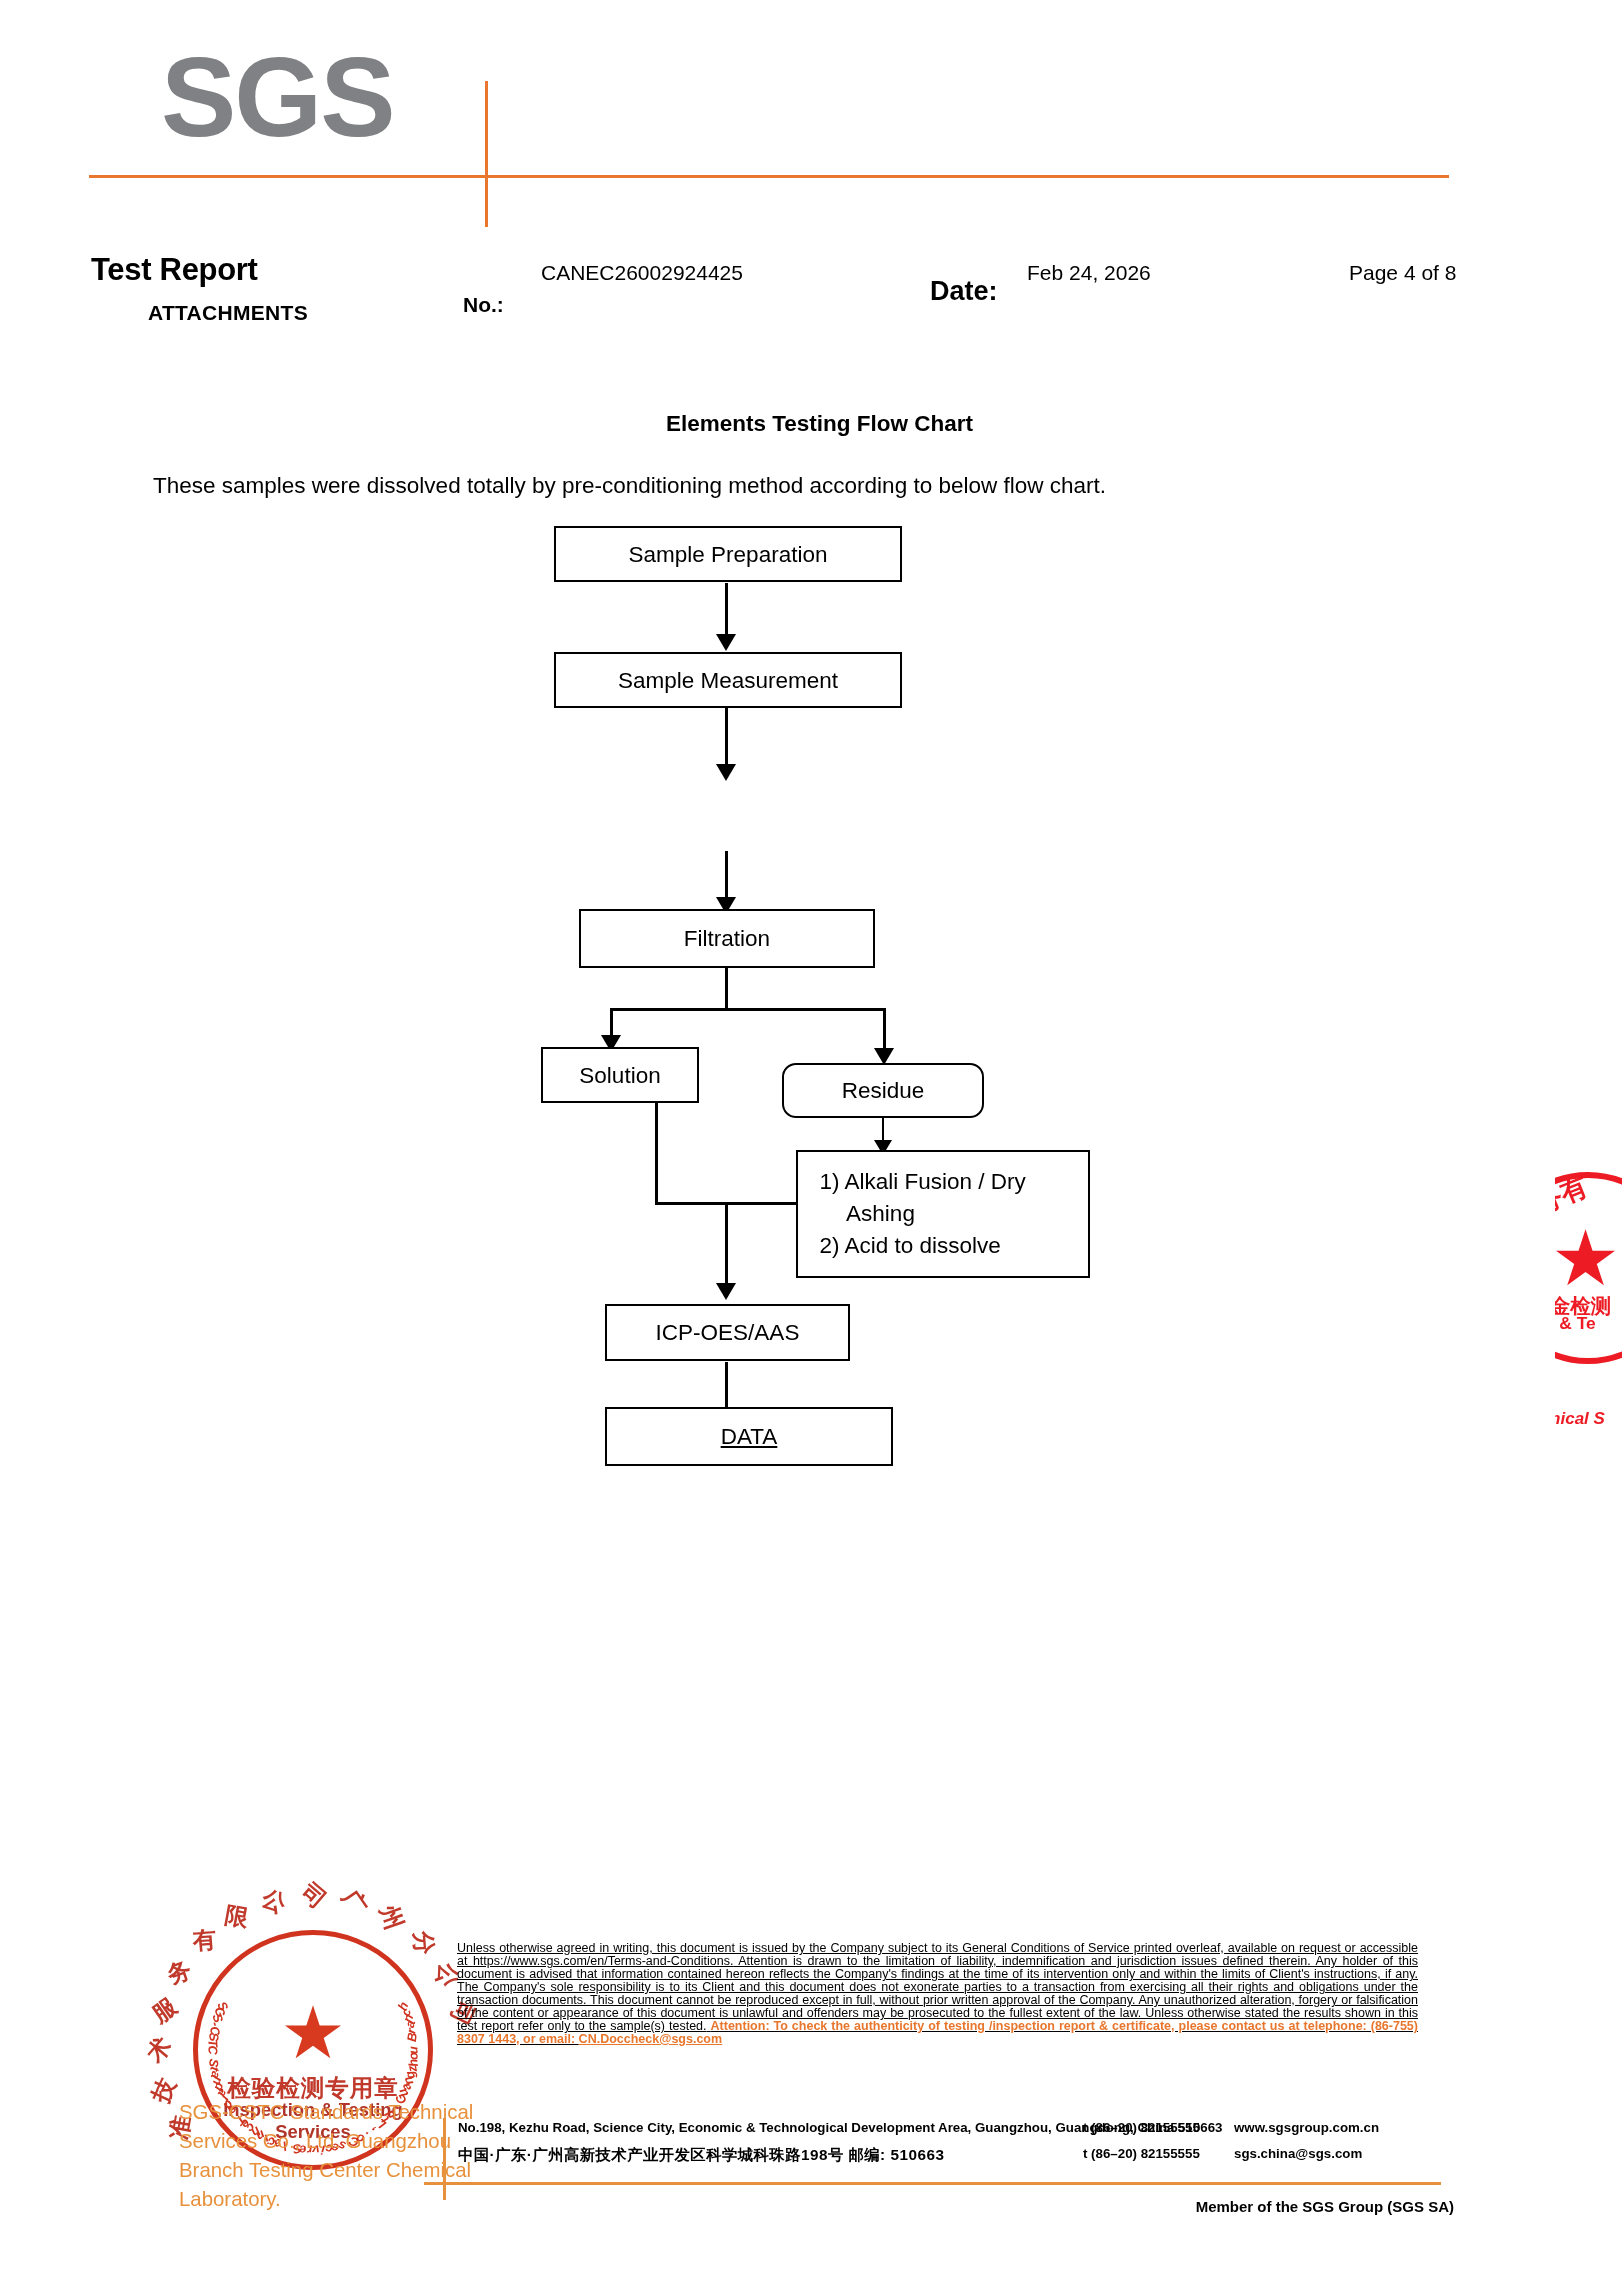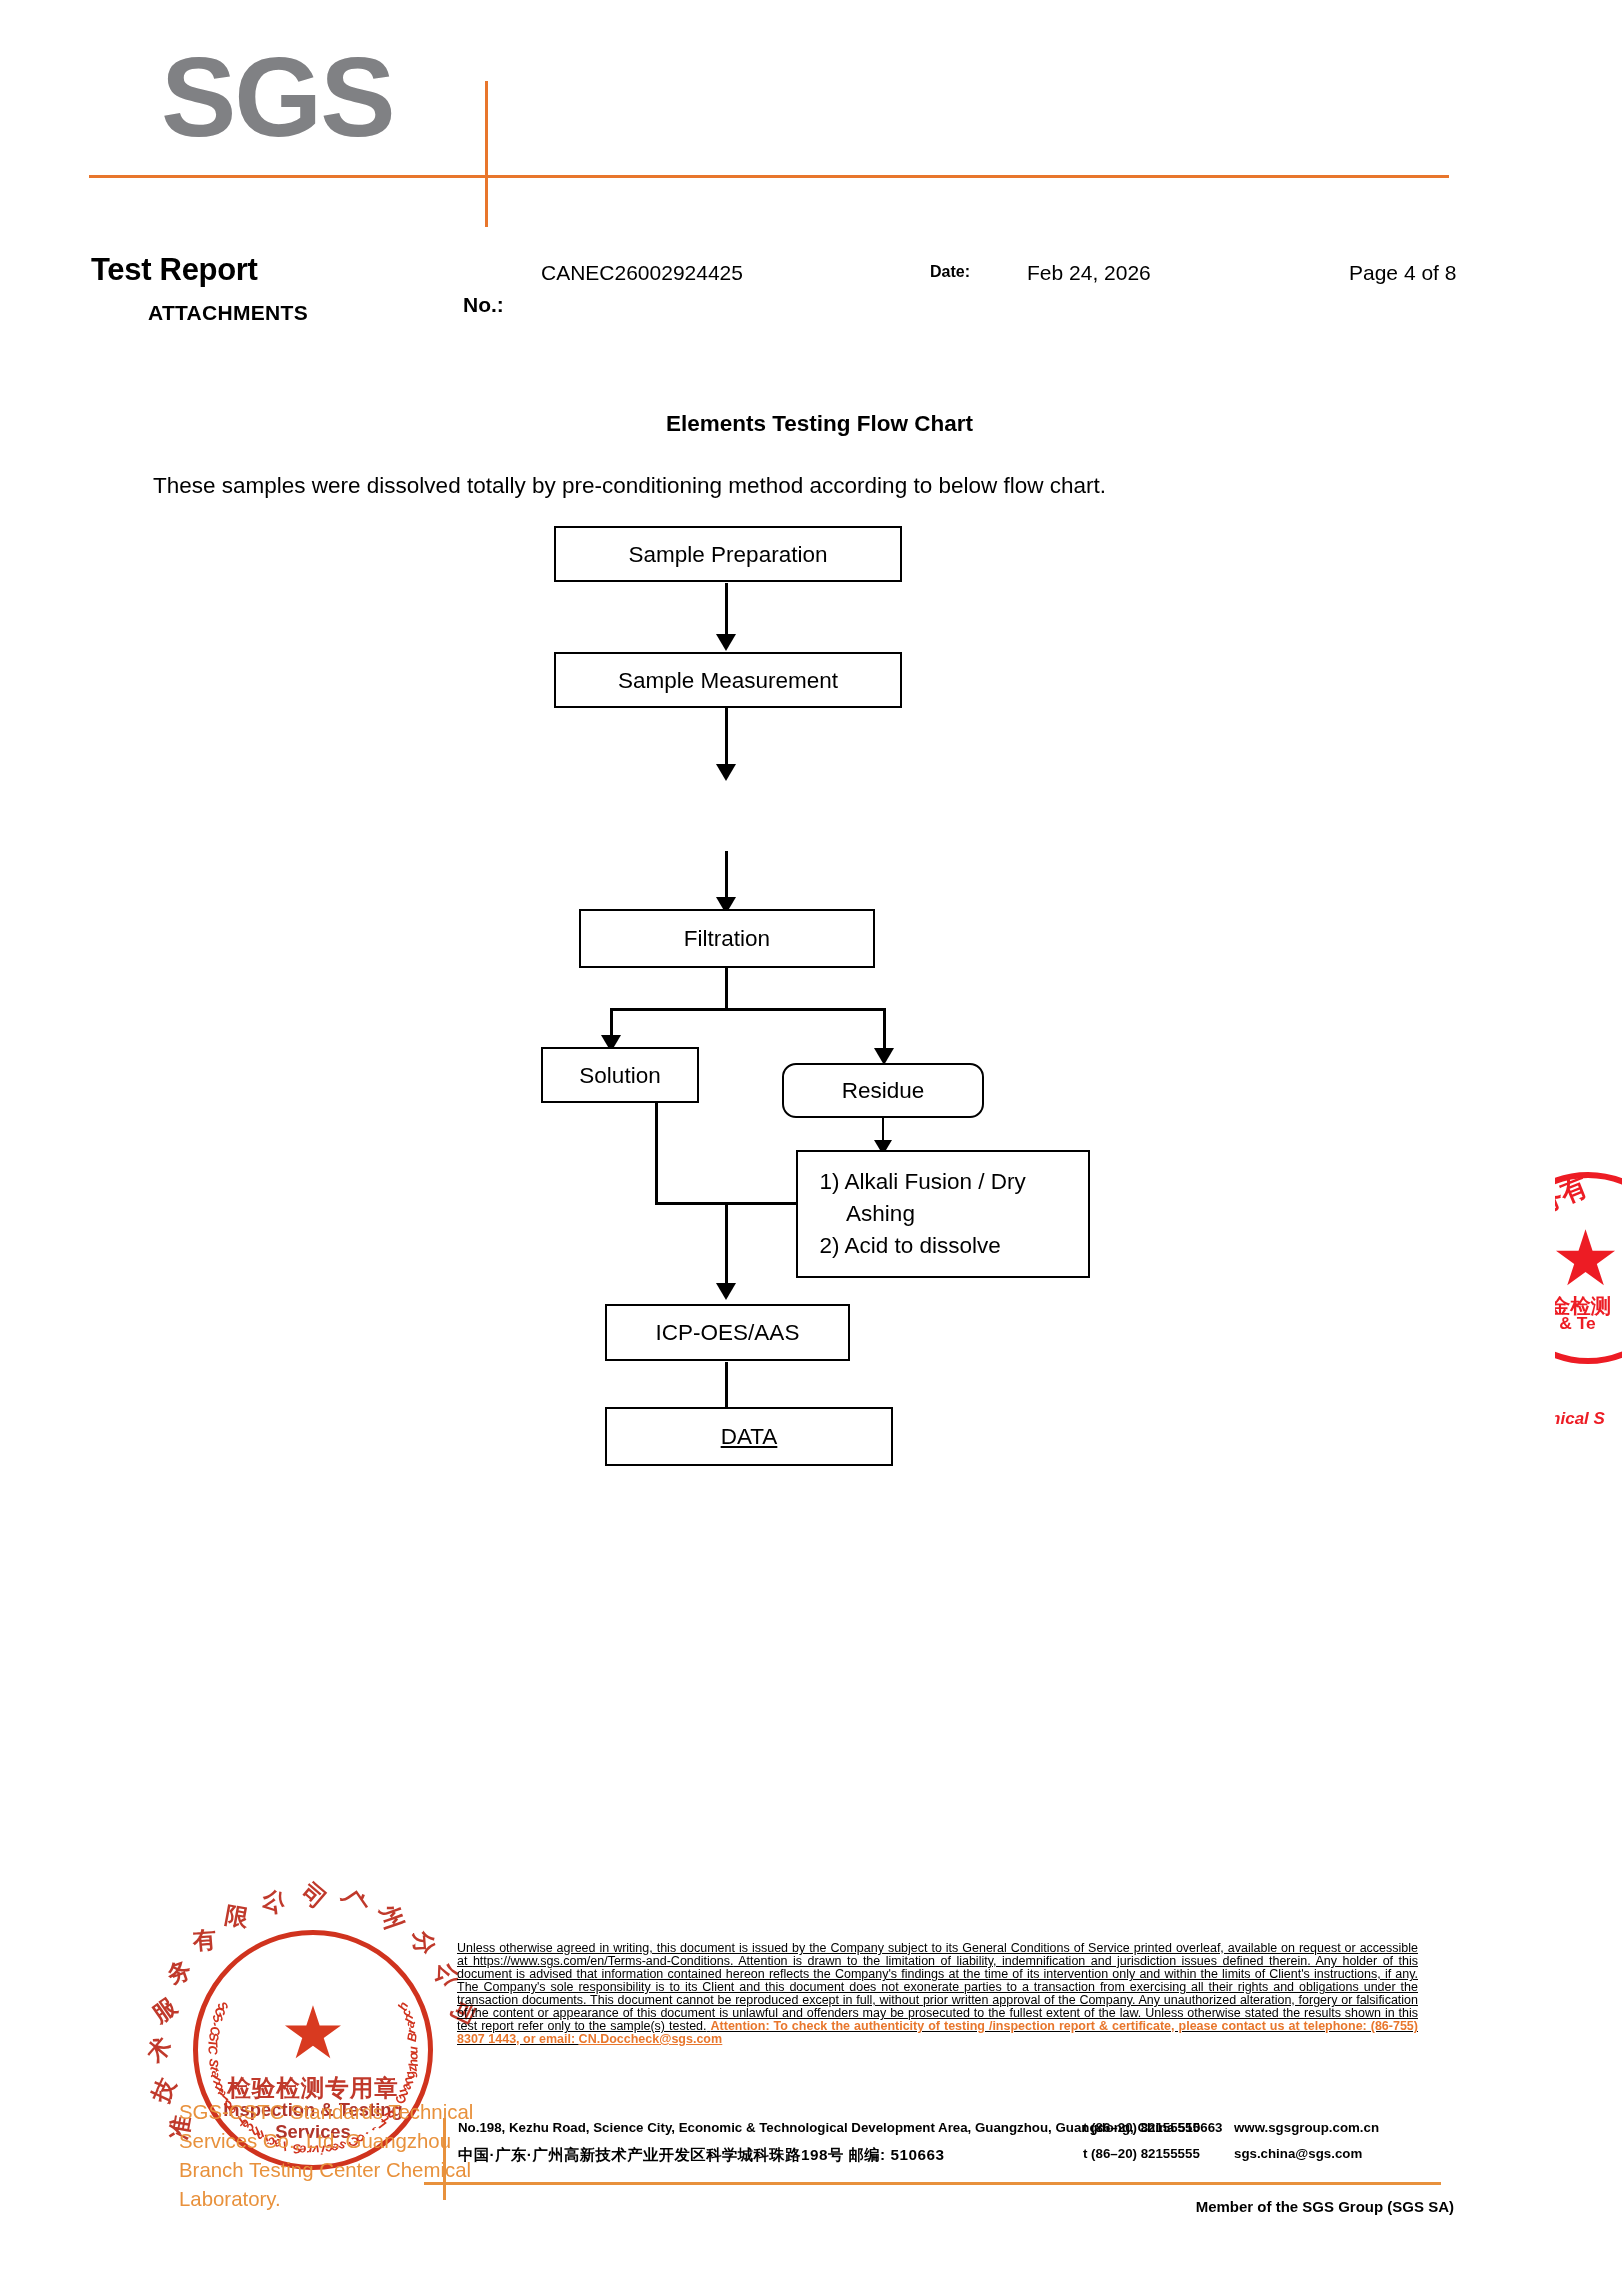--- a/index.html
+++ b/index.html
@@ -19,21 +19,21 @@
     font-family:"Liberation Sans","DejaVu Sans",sans-serif;
   }
   #logo-hline{position:absolute;left:0px;top:139px;width:1360px;height:2.6px;background:#E8762C;}
   #logo-vline{position:absolute;left:396px;top:45px;width:2.6px;height:146px;background:#E8762C;}
 
   
   #hdr-title{left:91px;top:252px;font-size:31px;font-weight:bold;letter-spacing:-0.3px;}
   #hdr-attach{left:148px;top:301px;font-size:21px;font-weight:bold;letter-spacing:0.3px;}
   #hdr-nolabel{left:463px;top:261px;font-size:21px;font-weight:bold;margin-top:32px;}
   #hdr-noval{left:541px;top:261px;font-size:21px;}
-  #hdr-datelabel{left:930px;top:263px;font-size:16px;font-weight:bold;}
+  #hdr-datelabel{left:930px;top:276px;font-size:27px;font-weight:bold;}
   #hdr-dateval{left:1027px;top:261px;font-size:21px;}
   #hdr-page{left:1349px;top:261px;font-size:21px;}
 
   
   #flow-title{left:8px;top:411px;width:1623px;text-align:center;font-size:22.5px;font-weight:bold;}
   #intro-line{left:153px;top:473px;font-size:22.5px;}
 
   
   #flow{left:0;top:0;width:1623px;height:2295px;pointer-events:none;}
   .fbox{

